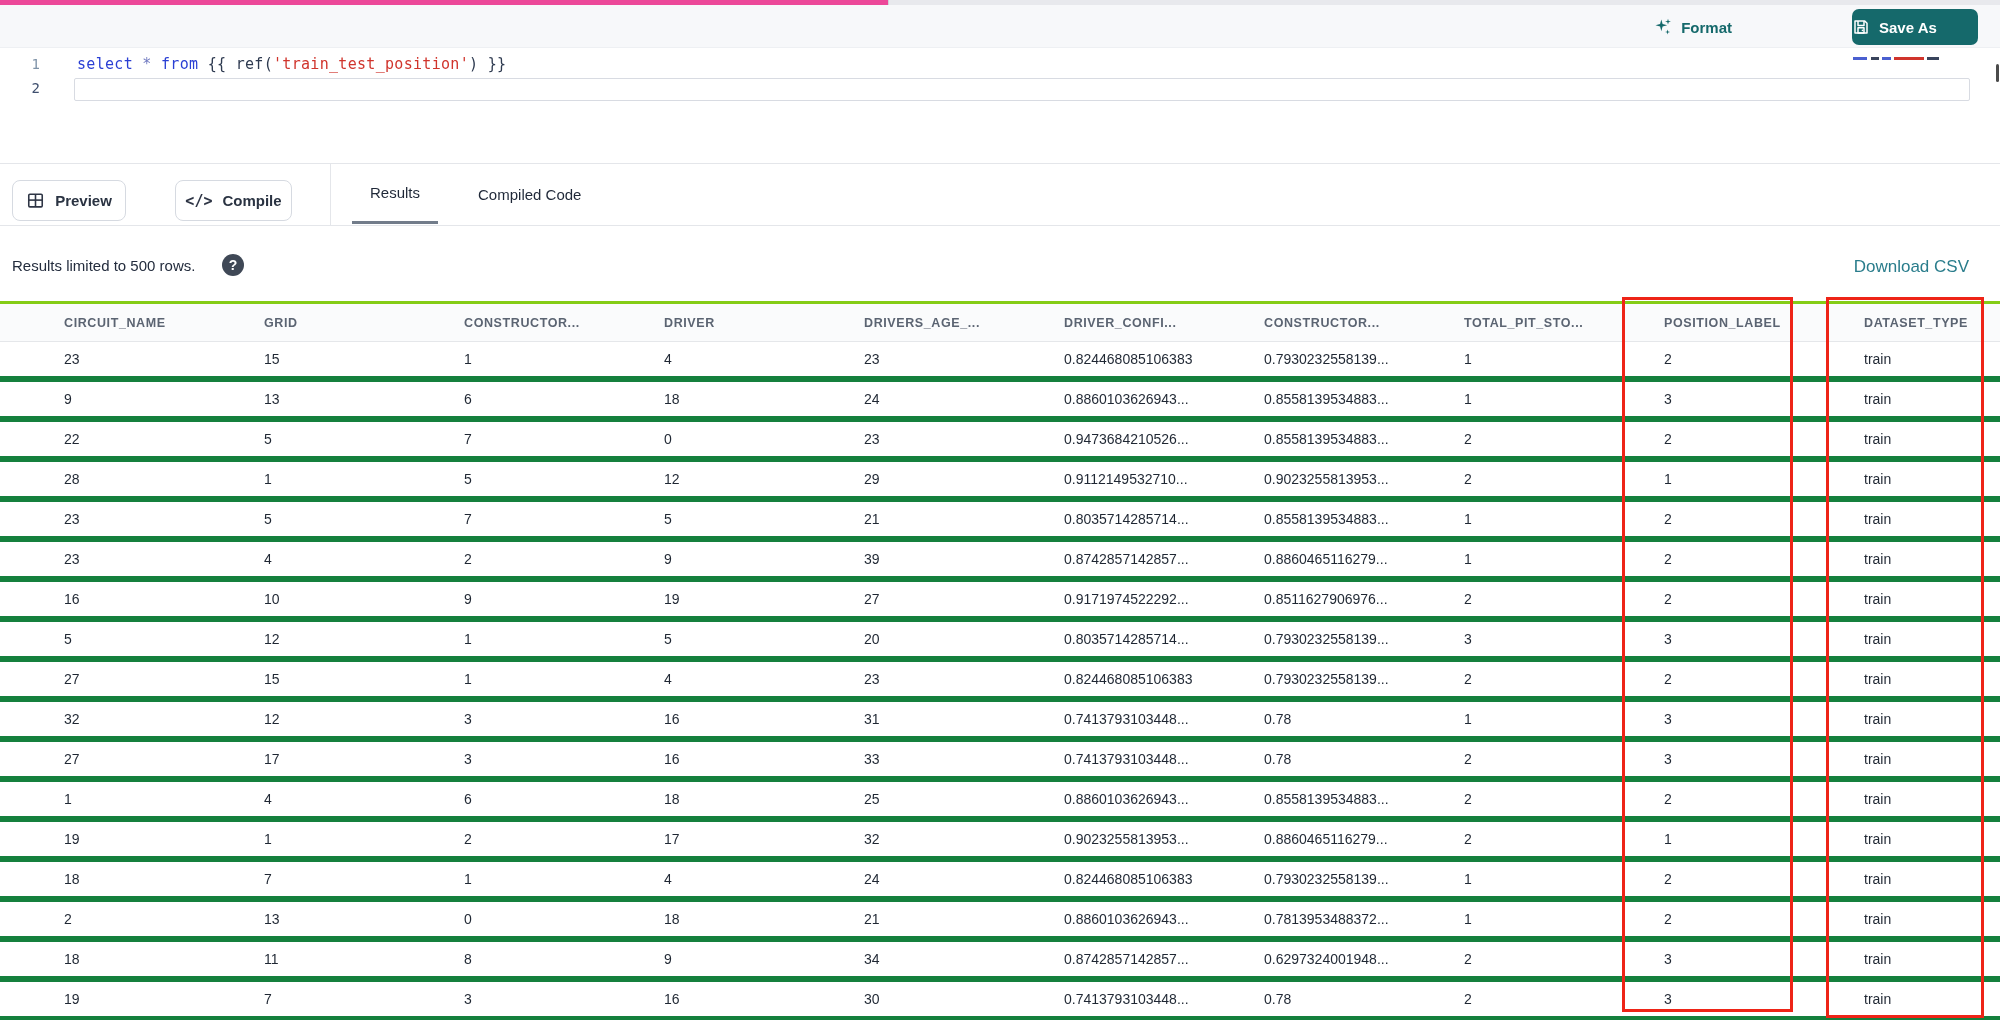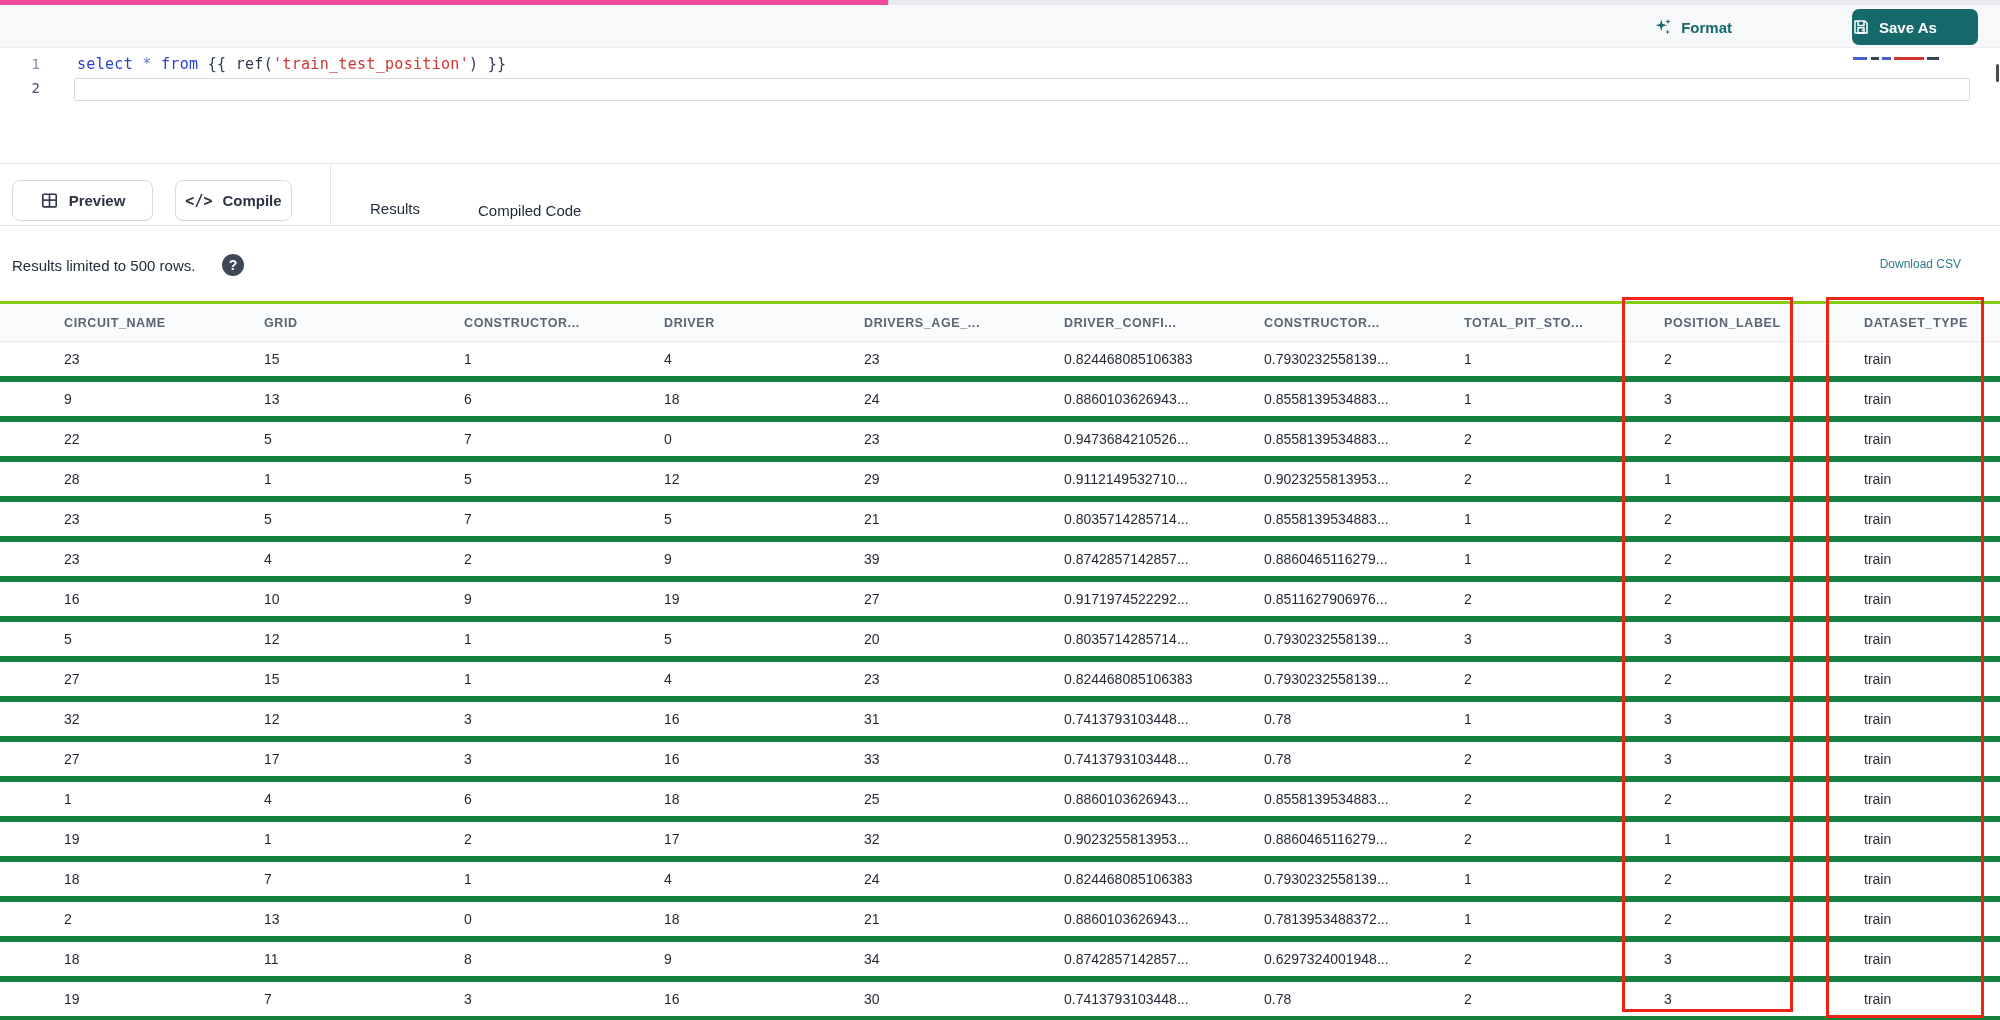--- a/index.html
+++ b/index.html
@@ -26,34 +26,34 @@
   .tok-plain { color:#2e3a50; }
   .tok-string { color:#d0342c; }
   .active-line { position:absolute; left:74px; top:30px; width:1896px; height:23px; border:1px solid #d8dbe2; border-radius:2px; background:#fff; }
   .minimap { position:absolute; left:1853px; top:8px; height:4px; display:flex; align-items:center; }
   .minimap span { display:inline-block; height:3px; }
   .scroll-thumb { position:absolute; left:1996px; top:16px; width:3px; height:18px; background:#4b4b4b; border-radius:2px; }
 
   
   .actions { position:absolute; left:0; top:163px; width:2000px; height:63px; background:#fff; border-top:1px solid #e4e6ea; border-bottom:1px solid #e4e6ea; }
   .btn { position:absolute; top:16px; height:41px; background:#fff; border:1px solid #d6dae1; border-radius:8px; display:flex; align-items:center; justify-content:center; gap:10px; font-size:15px; font-weight:600; color:#2a3342; cursor:pointer; }
-  .btn-preview { left:12px; width:141px; }
+  .btn-preview { left:12px; width:114px; }
   .btn-compile { left:175px; width:117px; }
   .code-glyph { font-family:"DejaVu Sans Mono", monospace; font-weight:700; font-size:15px; color:#2e3545; }
   .vdivider { position:absolute; left:330px; top:0; width:1px; height:62px; background:#e4e6ea; }
-  .tabs { position:absolute; left:352px; top:16px; height:60px; display:flex; align-items:flex-end; }
+  .tabs { position:absolute; left:352px; top:0; height:60px; display:flex; align-items:flex-end; }
   .tab { height:60px; display:flex; align-items:center; padding:0 18px; font-size:15px; color:#1f2838; cursor:pointer; }
   .tab.active { border-bottom:3px solid #727c8a; font-weight:500; }
   .tab.inactive { margin-left:22px; }
 
   
   .info-row { position:absolute; left:0; top:226px; width:2000px; height:75px; background:#fff; }
   .info-text { position:absolute; left:12px; top:31px; font-size:15px; color:#232c3d; }
   .help-icon { position:absolute; left:222px; top:28px; width:22px; height:22px; border-radius:50%; background:#3f4856; color:#fff; font-size:14px; font-weight:700; display:flex; align-items:center; justify-content:center; cursor:pointer; }
-  .download-link { position:absolute; right:39px; top:31px; font-size:12px; color:var(--link,#2a7d8c); cursor:pointer; }
+  .download-link { position:absolute; right:31px; top:31px; font-size:17px; color:var(--link,#2a7d8c); cursor:pointer; }
 
   
   .table { position:absolute; left:0; top:301px; width:2000px; }
   .trow { display:grid; grid-template-columns:repeat(10, 200px); padding-left:50px; align-items:center; }
   .thead { height:41px; background:#fafbfc; border-top:3px solid #84cc16; border-bottom:1px solid #e5e7ea; }
   .thead .cell { font-size:12.5px; font-weight:700; letter-spacing:.6px; color:#5b6472; }
   .tbody .trow { height:40px; border-bottom:6px solid #15803d; background:#fff; }
   .cell { padding-left:14px; font-size:14px; color:#1f2733; white-space:nowrap; overflow:hidden; }
 
   

